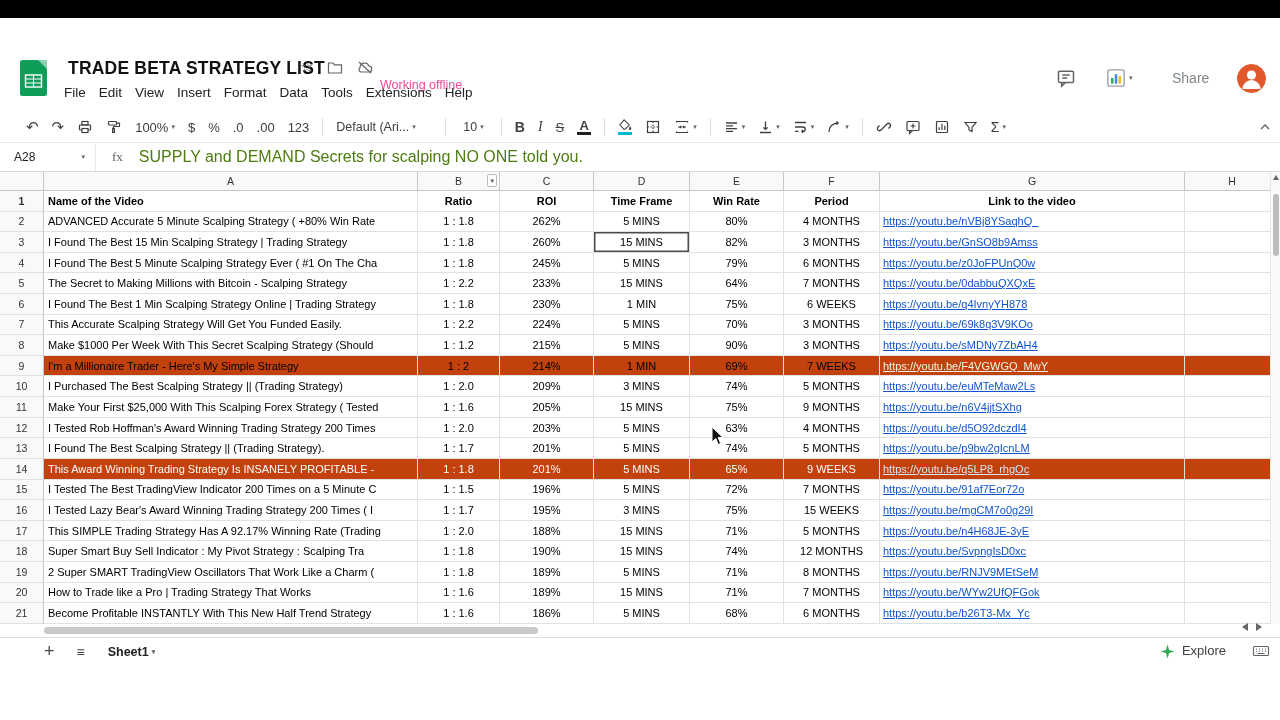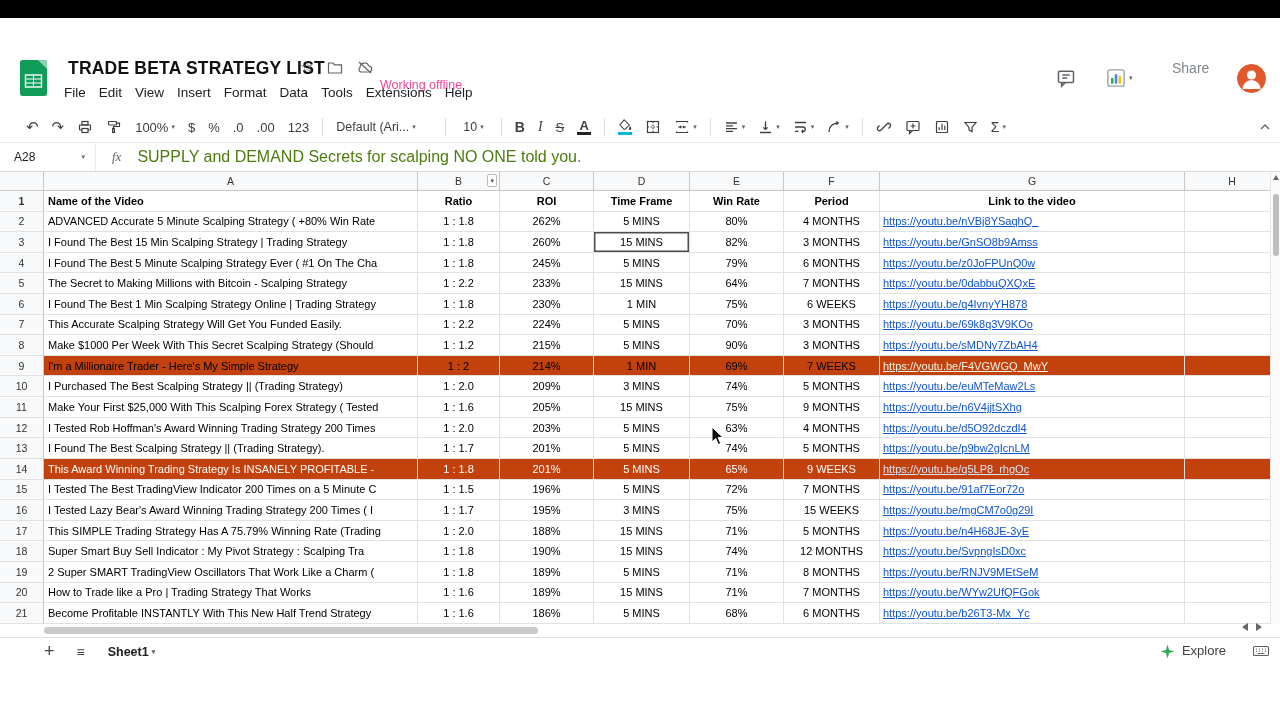--- a/index.html
+++ b/index.html
@@ -14,21 +14,21 @@
   
   .logo{position:absolute;left:20px;top:60px}
   .doc-title{position:absolute;left:68px;top:58px;font-size:17.5px;font-weight:bold;color:#111;letter-spacing:.2px}
   .star{position:absolute;left:300px;top:58px;font-size:15px;color:#5f6368}
   .ticon-abs{position:absolute}
   .status{position:absolute;left:380px;top:78px;font-size:12.5px;color:#ec4899}
   #menubar{position:absolute;left:64px;top:85px;display:flex;gap:13px;font-size:13.5px;color:#202124}
   .menu-item{cursor:default}
   .tr-comment{position:absolute;left:1056px;top:68px}
   .tr-chart{position:absolute;left:1106px;top:68px;display:flex;align-items:center}
-  .share{position:absolute;left:1172px;top:60px;font-size:14px;color:#80868b}
+  .share{position:absolute;left:1172px;top:70px;font-size:14px;color:#80868b}
   .avatar{position:absolute;left:1237px;top:64px;width:29px;height:29px;border-radius:50%;overflow:hidden}
 
   
   .toolbar{position:absolute;top:112px;left:0;width:100%;height:31px;background:#fff;
     display:flex;align-items:center;padding-left:26px;border-bottom:1px solid #e8eaed}
   .ti{display:inline-flex;align-items:center;margin-right:13px;color:#3c4043;font-size:15px;position:relative;white-space:nowrap}
   .ti.txt{font-size:13px}
   .sep{width:1px;height:18px;background:#dadce0;margin-right:13px}
   .caret{font-size:7px;color:#5f6368;margin-left:3px}
   .fontname{font-size:12.5px;width:96px;justify-content:flex-start;color:#3c4043}
@@ -39,21 +39,21 @@
   .strike-s{text-decoration:line-through;font-size:13px}
   .tcolor,.fillc{flex-direction:column;line-height:11px}
   .ubar{display:block;width:14px;height:3px;margin-top:1px}
   .tb-collapse{position:absolute;right:8px;top:8px}
 
   
   .fbar{position:absolute;top:143px;left:0;width:100%;height:29px;background:#fff;
     display:flex;align-items:center;border-bottom:1px solid #d9d9d9}
   .namebox{width:96px;height:100%;display:flex;align-items:center;justify-content:space-between;
     padding:0 10px 0 14px;font-size:12px;color:#202124;border-right:1px solid #e8eaed}
-  .fx{font-family:"Liberation Serif",serif;font-style:italic;color:#5f6368;font-size:13px;margin:0 16px}
+  .fx{font-family:"Liberation Serif",serif;color:#5f6368;font-size:13px;margin:0 16px}
   .fcontent{font-size:16px;color:#4d7c0f}
 
   
   .grid{position:absolute;top:172px;left:0;width:1280px;background:#fff}
   .ch-row{display:grid;grid-template-columns:var(--cols);height:19px}
   .ch{display:flex;align-items:center;justify-content:center;background:#f8f9fa;
     font-size:10.5px;color:#333;border-right:1px solid #c7c7c7;border-bottom:1px solid #c7c7c7;position:relative}
   .bfilter{position:absolute;right:2px;top:2px;font-size:7px;line-height:11px;padding:0 2px;
     color:#555;background:#fff;border:1px solid #bbb;border-radius:2px}
   .grow{display:grid;grid-template-columns:var(--cols);height:20.62px}
@@ -502,21 +502,21 @@
           <div class="cell c-mid">3 MINS</div>
           <div class="cell c-mid">75%</div>
           <div class="cell c-mid">15 WEEKS</div>
           <div class="cell c-link">
             <a href="#">https://youtu.be/mgCM7o0g29I</a>
           </div>
           <div class="cell c-h"></div>
         </div>
         <div class="grow">
           <div class="cell rowhdr">17</div>
-          <div class="cell c-name">This SIMPLE Trading Strategy Has A 75.79% Winning Rate (Trading</div>
+          <div class="cell c-name">This SIMPLE Trading Strategy Has A 92.17% Winning Rate (Trading</div>
           <div class="cell c-mid">1 : 2.0</div>
           <div class="cell c-mid">188%</div>
           <div class="cell c-mid">15 MINS</div>
           <div class="cell c-mid">71%</div>
           <div class="cell c-mid">5 MONTHS</div>
           <div class="cell c-link">
             <a href="#">https://youtu.be/n4H68JE-3yE</a>
           </div>
           <div class="cell c-h"></div>
         </div>

